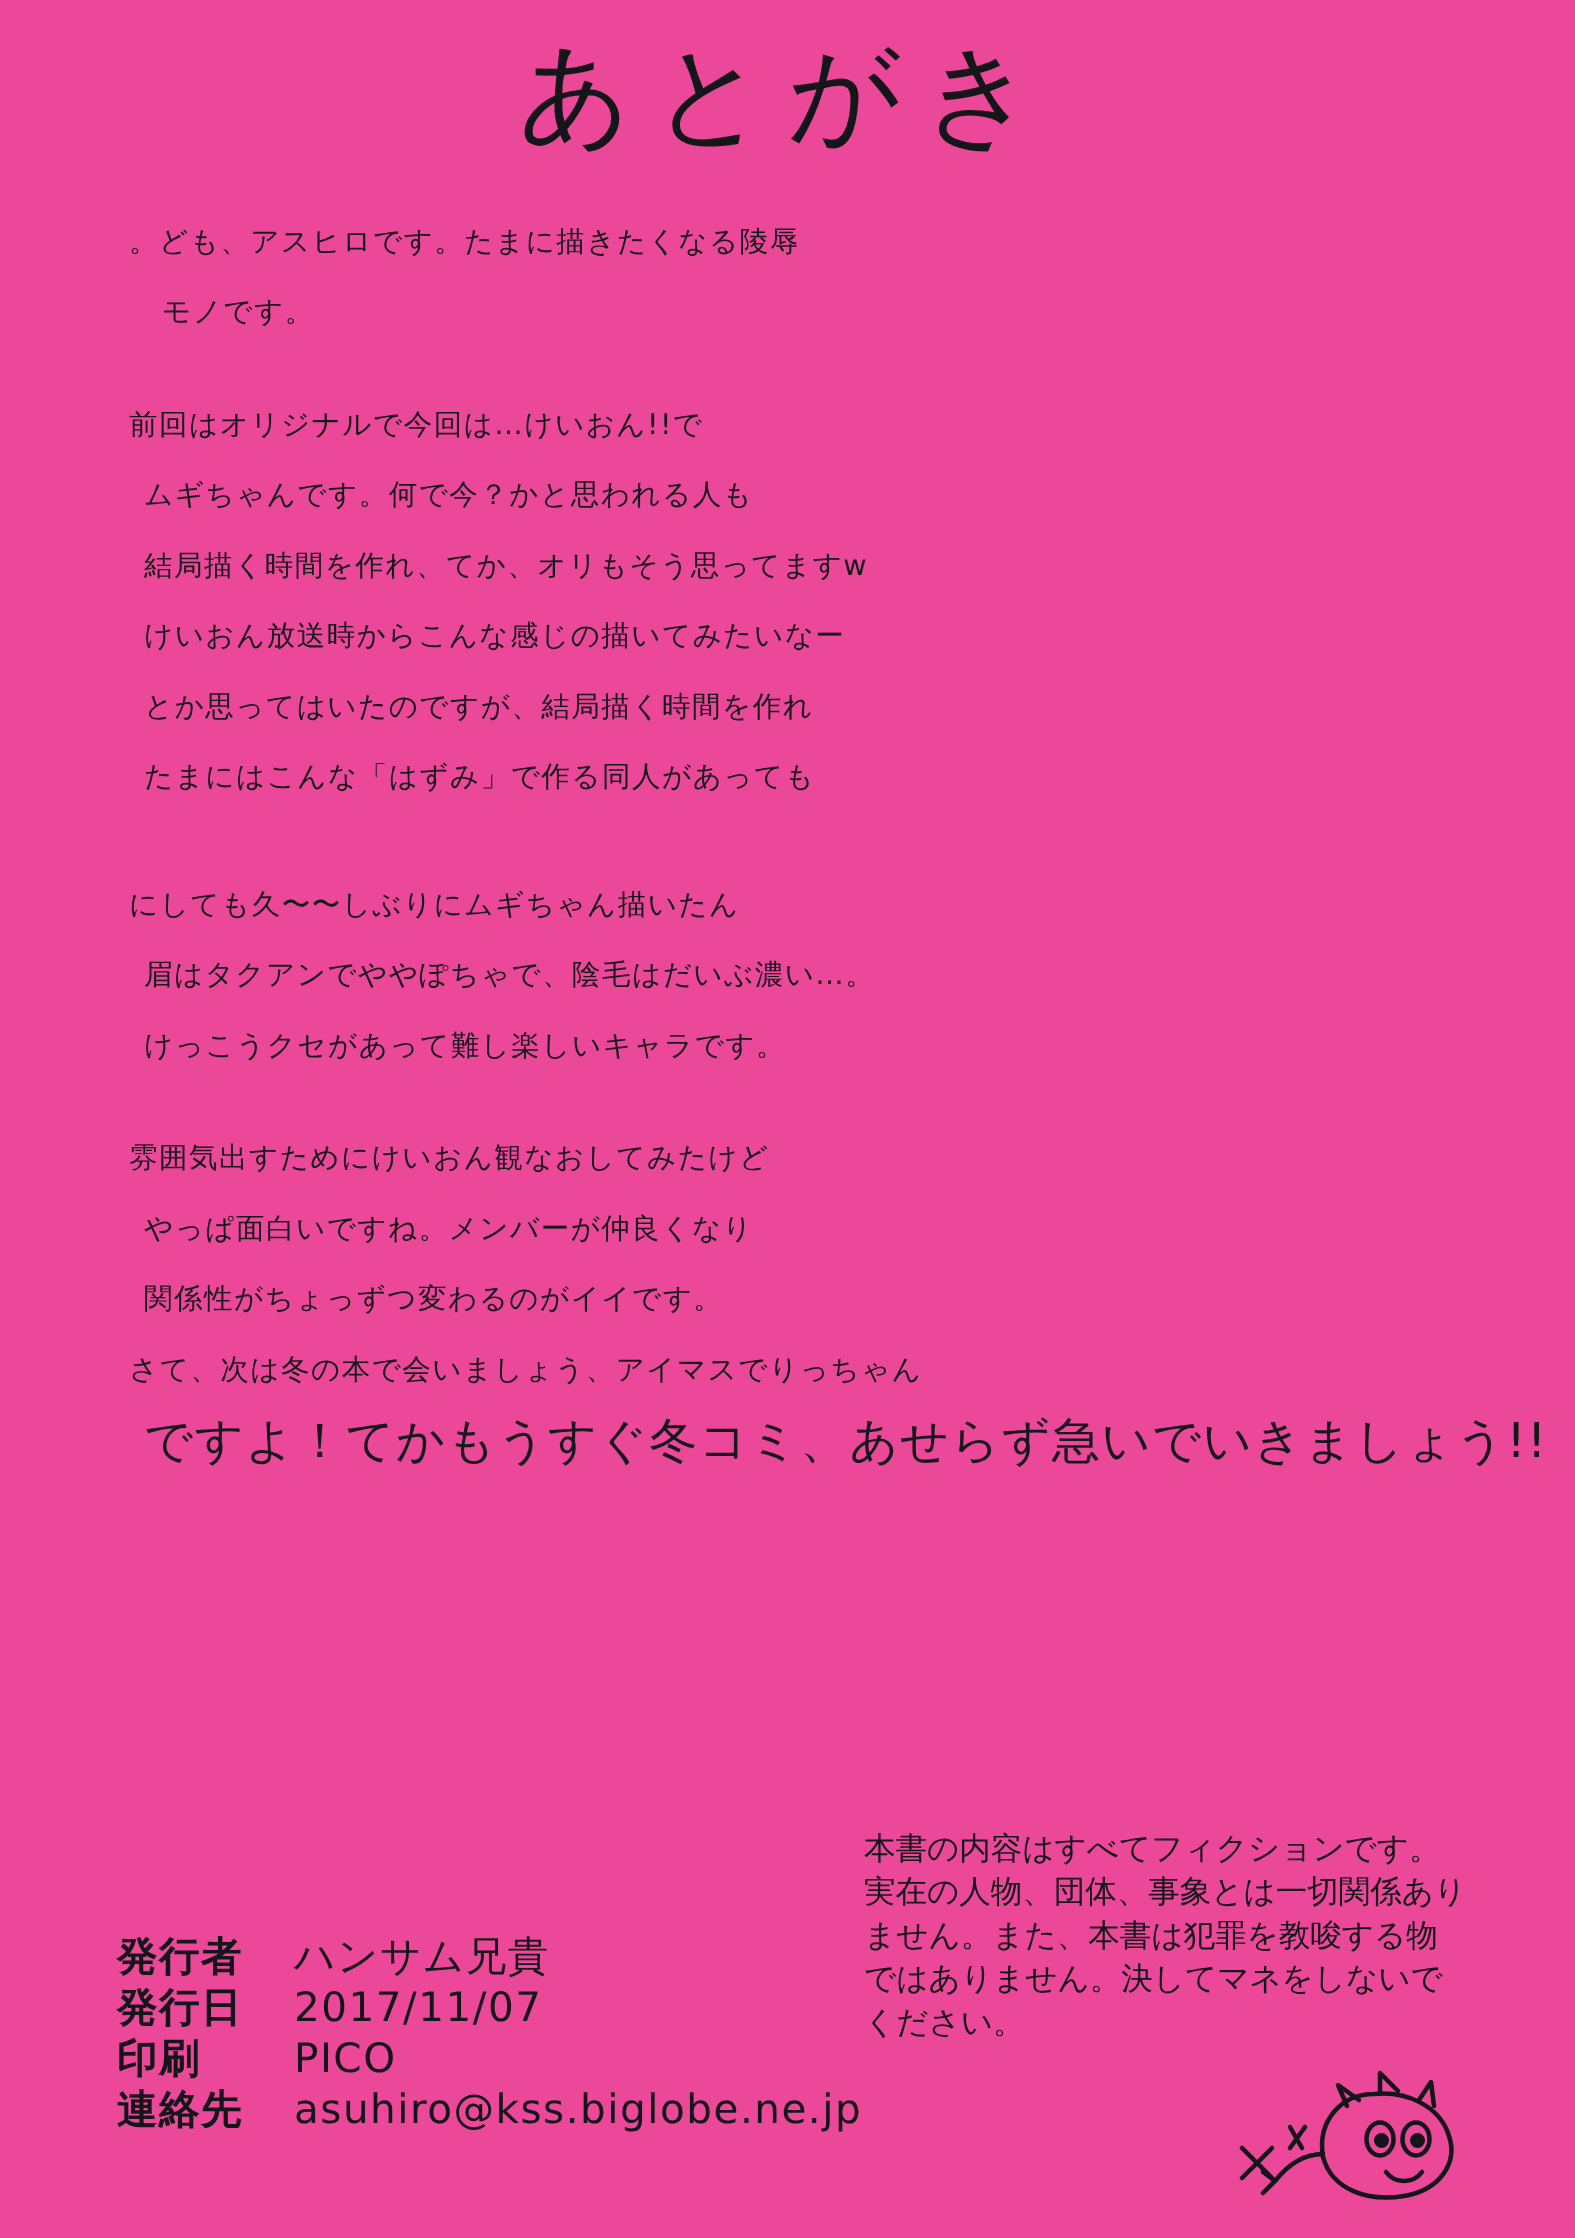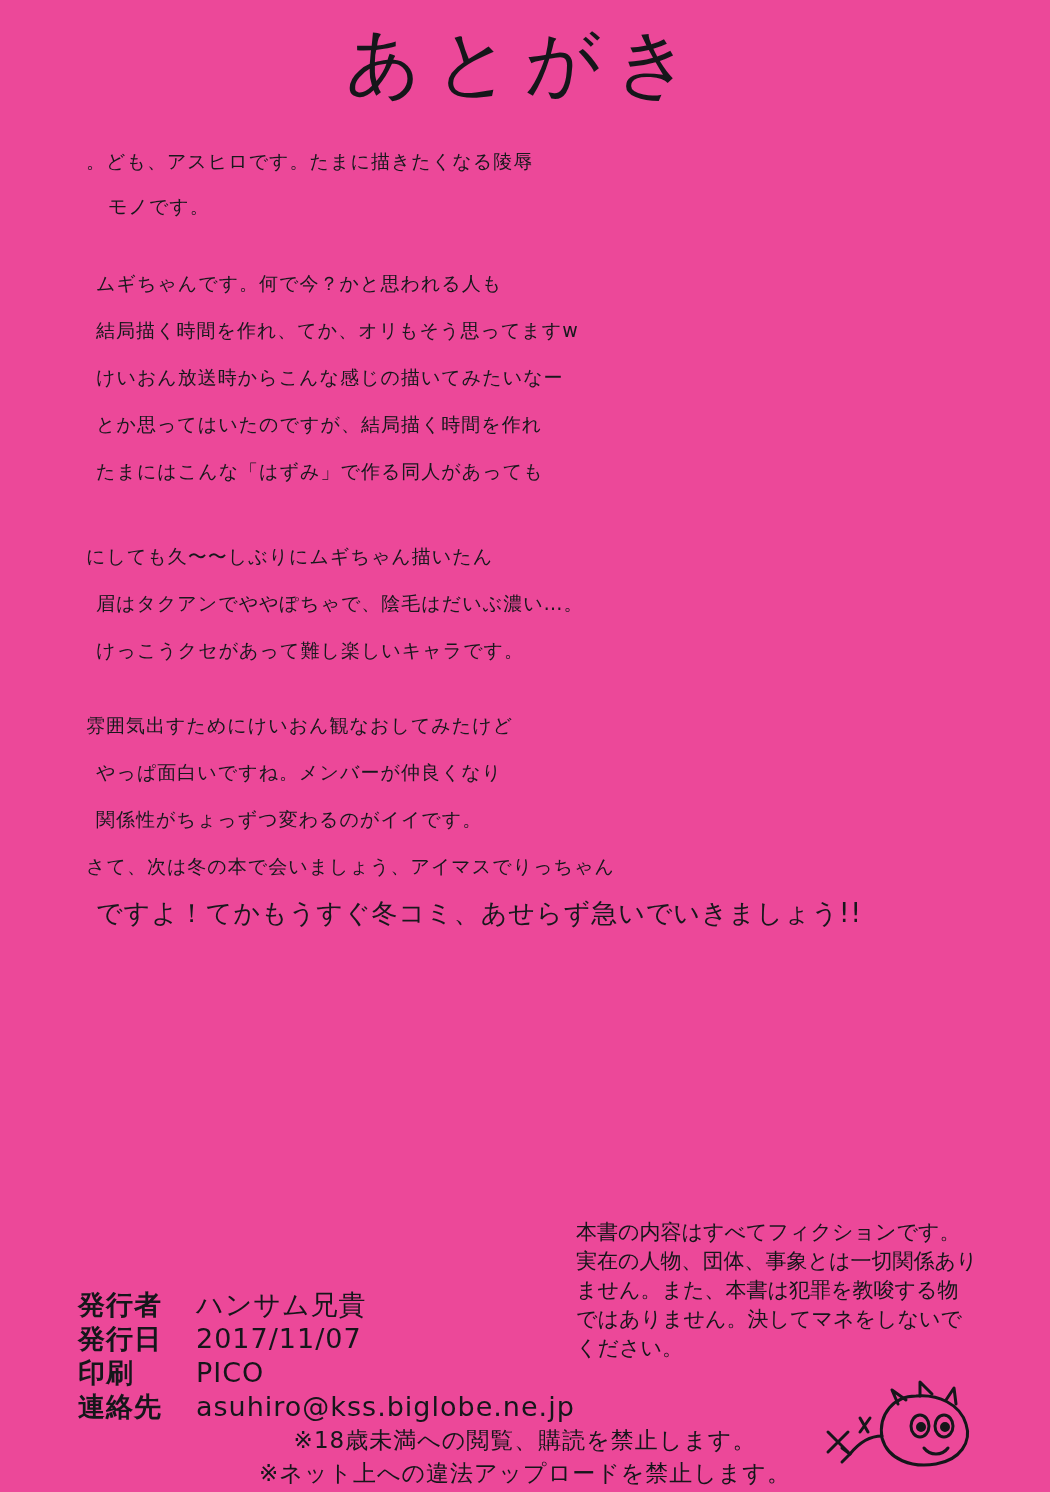--- a/index.html
+++ b/index.html
@@ -42,23 +42,24 @@
     margin: 0 0 16px 0;
   }
   .line {
     font-size: 19px;
     line-height: 47px;
     letter-spacing: 1px;
     white-space: pre;
     color: #17181c;
   }
   .line.small {
-    font-size: 26px;
-  }
-  .indent-1 { padding-left: 22px; font-family: Liberation Mono, monospace; }
+    font-size: 32px;
+    text-align: center;
+  }
+  .indent-1 { padding-left: 22px; }
   .indent-2 { padding-left: 10px; }
 
   .gap-sm { height: 12px; }
   .gap-md { height: 22px; }
 
   
   .colophon {
     position: absolute;
     left: 78px;
     top: 1288px;
@@ -126,20 +127,21 @@
   <div class="body-text">
 
     <div class="para">
       <div class="line">。ども、アスヒロです。たまに描きたくなる陵辱</div>
       <div class="line indent-1">モノです。</div>
     </div>
 
     <div class="gap-sm"></div>
 
     <div class="para">
+      <div class="line">前回はオリジナルで今回は…けいおん!!で</div>
       <div class="line indent-2">ムギちゃんです。何で今？かと思われる人も</div>
       <div class="line indent-2">結局描く時間を作れ、てか、オリもそう思ってますw</div>
       <div class="line indent-2">けいおん放送時からこんな感じの描いてみたいなー</div>
       <div class="line indent-2">とか思ってはいたのですが、結局描く時間を作れ</div>
       <div class="line indent-2">たまにはこんな「はずみ」で作る同人があっても</div>
     </div>
 
     <div class="gap-md"></div>
 
     <div class="para">
@@ -180,24 +182,20 @@
   </div>
 
   <div class="disclaimer">
     <div>本書の内容はすべてフィクションです。</div>
     <div>実在の人物、団体、事象とは一切関係あり</div>
     <div>ません。また、本書は犯罪を教唆する物</div>
     <div>ではありません。決してマネをしないで</div>
     <div>ください。</div>
   </div>
 
-  <div class="notices">
-    <div>※18歳未満への閲覧、購読を禁止します。</div>
-    <div>※ネット上への違法アップロードを禁止します。</div>
-  </div>
 
   <svg class="doodle" viewBox="0 0 170 110">
     <g fill="none" stroke="#15161a" stroke-width="3" stroke-linecap="round" stroke-linejoin="round">
 
       <path d="M62 64 C58 40 74 22 96 22 C118 20 140 30 146 50 C152 68 140 86 116 90 C92 94 68 86 62 64 Z"></path>
 
       <path d="M78 30 L72 16 L86 26"></path>
       <path d="M100 22 L100 8 L112 20"></path>
       <path d="M126 26 L134 14 L136 30"></path>
 

